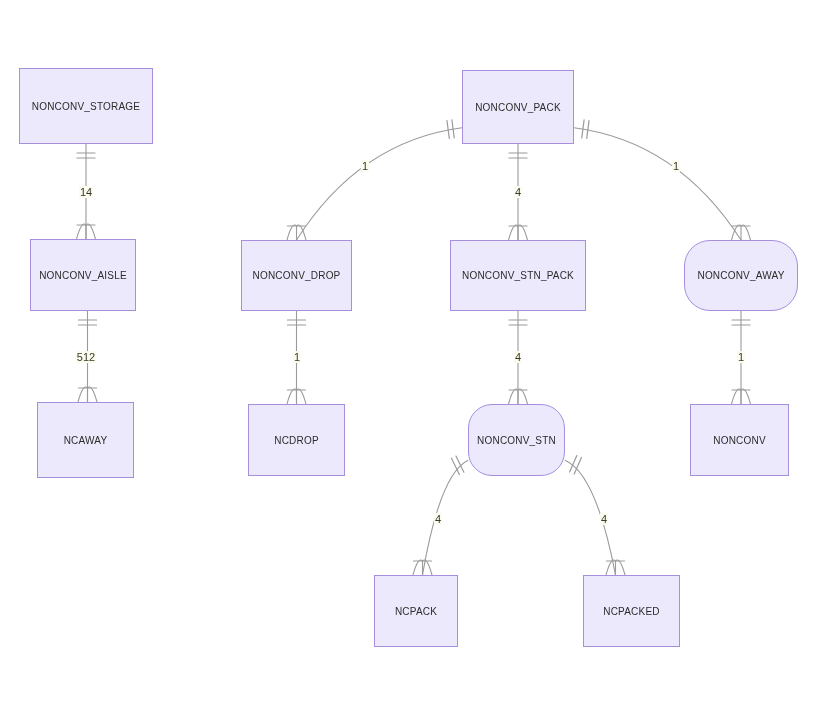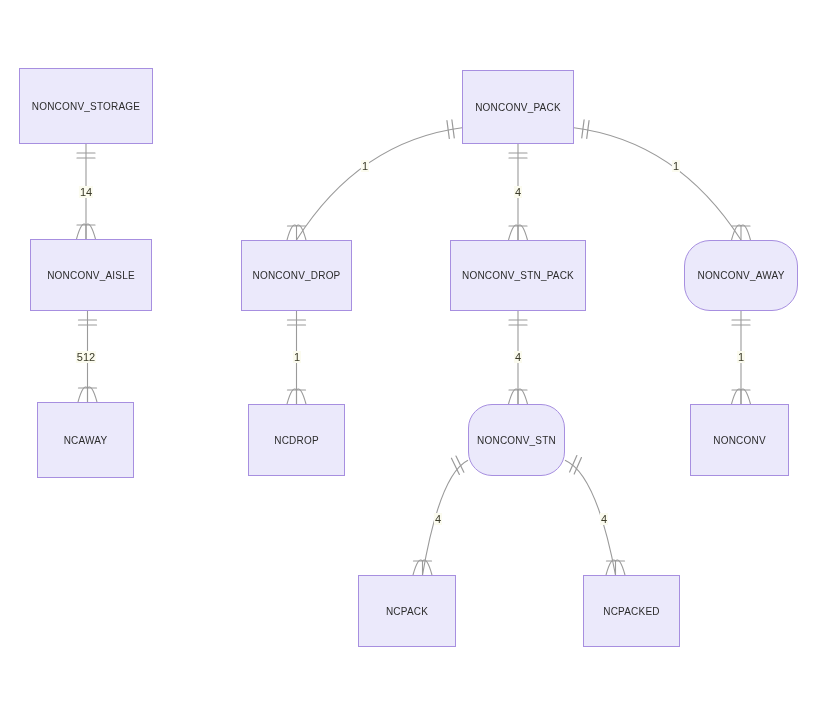--- a/index.html
+++ b/index.html
@@ -146,21 +146,21 @@
         <line x1="581.4393639077101" y1="457.56244070137376" x2="574.1881292153085" y2="474.03725770902855" stroke="#9a9a9a" stroke-width="1.2" stroke-linecap="round"></line>
         <line x1="606.5" y1="561" x2="624.5" y2="561" stroke="#9a9a9a" stroke-width="1.2" stroke-linecap="round"></line>
         <line x1="615.5" y1="561" x2="615.5" y2="575" stroke="#9a9a9a" stroke-width="1.1" stroke-linecap="round"></line>
         <path d="M 615.5 561 Q 611.225 556 606 575" fill="none" stroke="#9a9a9a" stroke-width="1.1"></path>
         <path d="M 615.5 561 Q 619.775 556 625 575" fill="none" stroke="#9a9a9a" stroke-width="1.1"></path>
       </g>
     </svg>
 <div class="entity" style="left: 19px; top: 68px; width: 134px; height: 76px;">
       <span class="entity-label">NONCONV_STORAGE</span>
     </div>
-    <div class="entity" style="left: 30px; top: 239px; width: 122px; height: 72px;">
+    <div class="entity" style="left: 30px; top: 239px; width: 106px; height: 72px;">
       <span class="entity-label">NONCONV_AISLE</span>
     </div>
     <div class="entity" style="left: 37px; top: 402px; width: 97px; height: 76px;">
       <span class="entity-label">NCAWAY</span>
     </div>
     <div class="entity" style="left: 241px; top: 240px; width: 111px; height: 71px;">
       <span class="entity-label">NONCONV_DROP</span>
     </div>
     <div class="entity" style="left: 462px; top: 70px; width: 112px; height: 74px;">
       <span class="entity-label">NONCONV_PACK</span>
@@ -173,21 +173,21 @@
     </div>
     <div class="entity" style="left: 248px; top: 404px; width: 97px; height: 72px;">
       <span class="entity-label">NCDROP</span>
     </div>
     <div class="entity" style="left: 468px; top: 404px; width: 97px; height: 72px; border-radius: 24px;">
       <span class="entity-label">NONCONV_STN</span>
     </div>
     <div class="entity" style="left: 690px; top: 404px; width: 99px; height: 72px;">
       <span class="entity-label">NONCONV</span>
     </div>
-    <div class="entity" style="left: 358px; top: 575px; width: 98px; height: 72px;">
+    <div class="entity" style="left: 374px; top: 575px; width: 84px; height: 72px;">
       <span class="entity-label">NCPACK</span>
     </div>
     <div class="entity" style="left: 567px; top: 575px; width: 97px; height: 72px; margin-left: 16px;">
       <span class="entity-label">NCPACKED</span>
     </div>
     <div class="card-label" style="left: 86px; top: 192px;">14</div>
     <div class="card-label" style="left: 86px; top: 357px;">512</div>
     <div class="card-label" style="left: 365px; top: 166px;">1</div>
     <div class="card-label" style="left: 518px; top: 192px;">4</div>
     <div class="card-label" style="left: 676px; top: 166px;">1</div>

